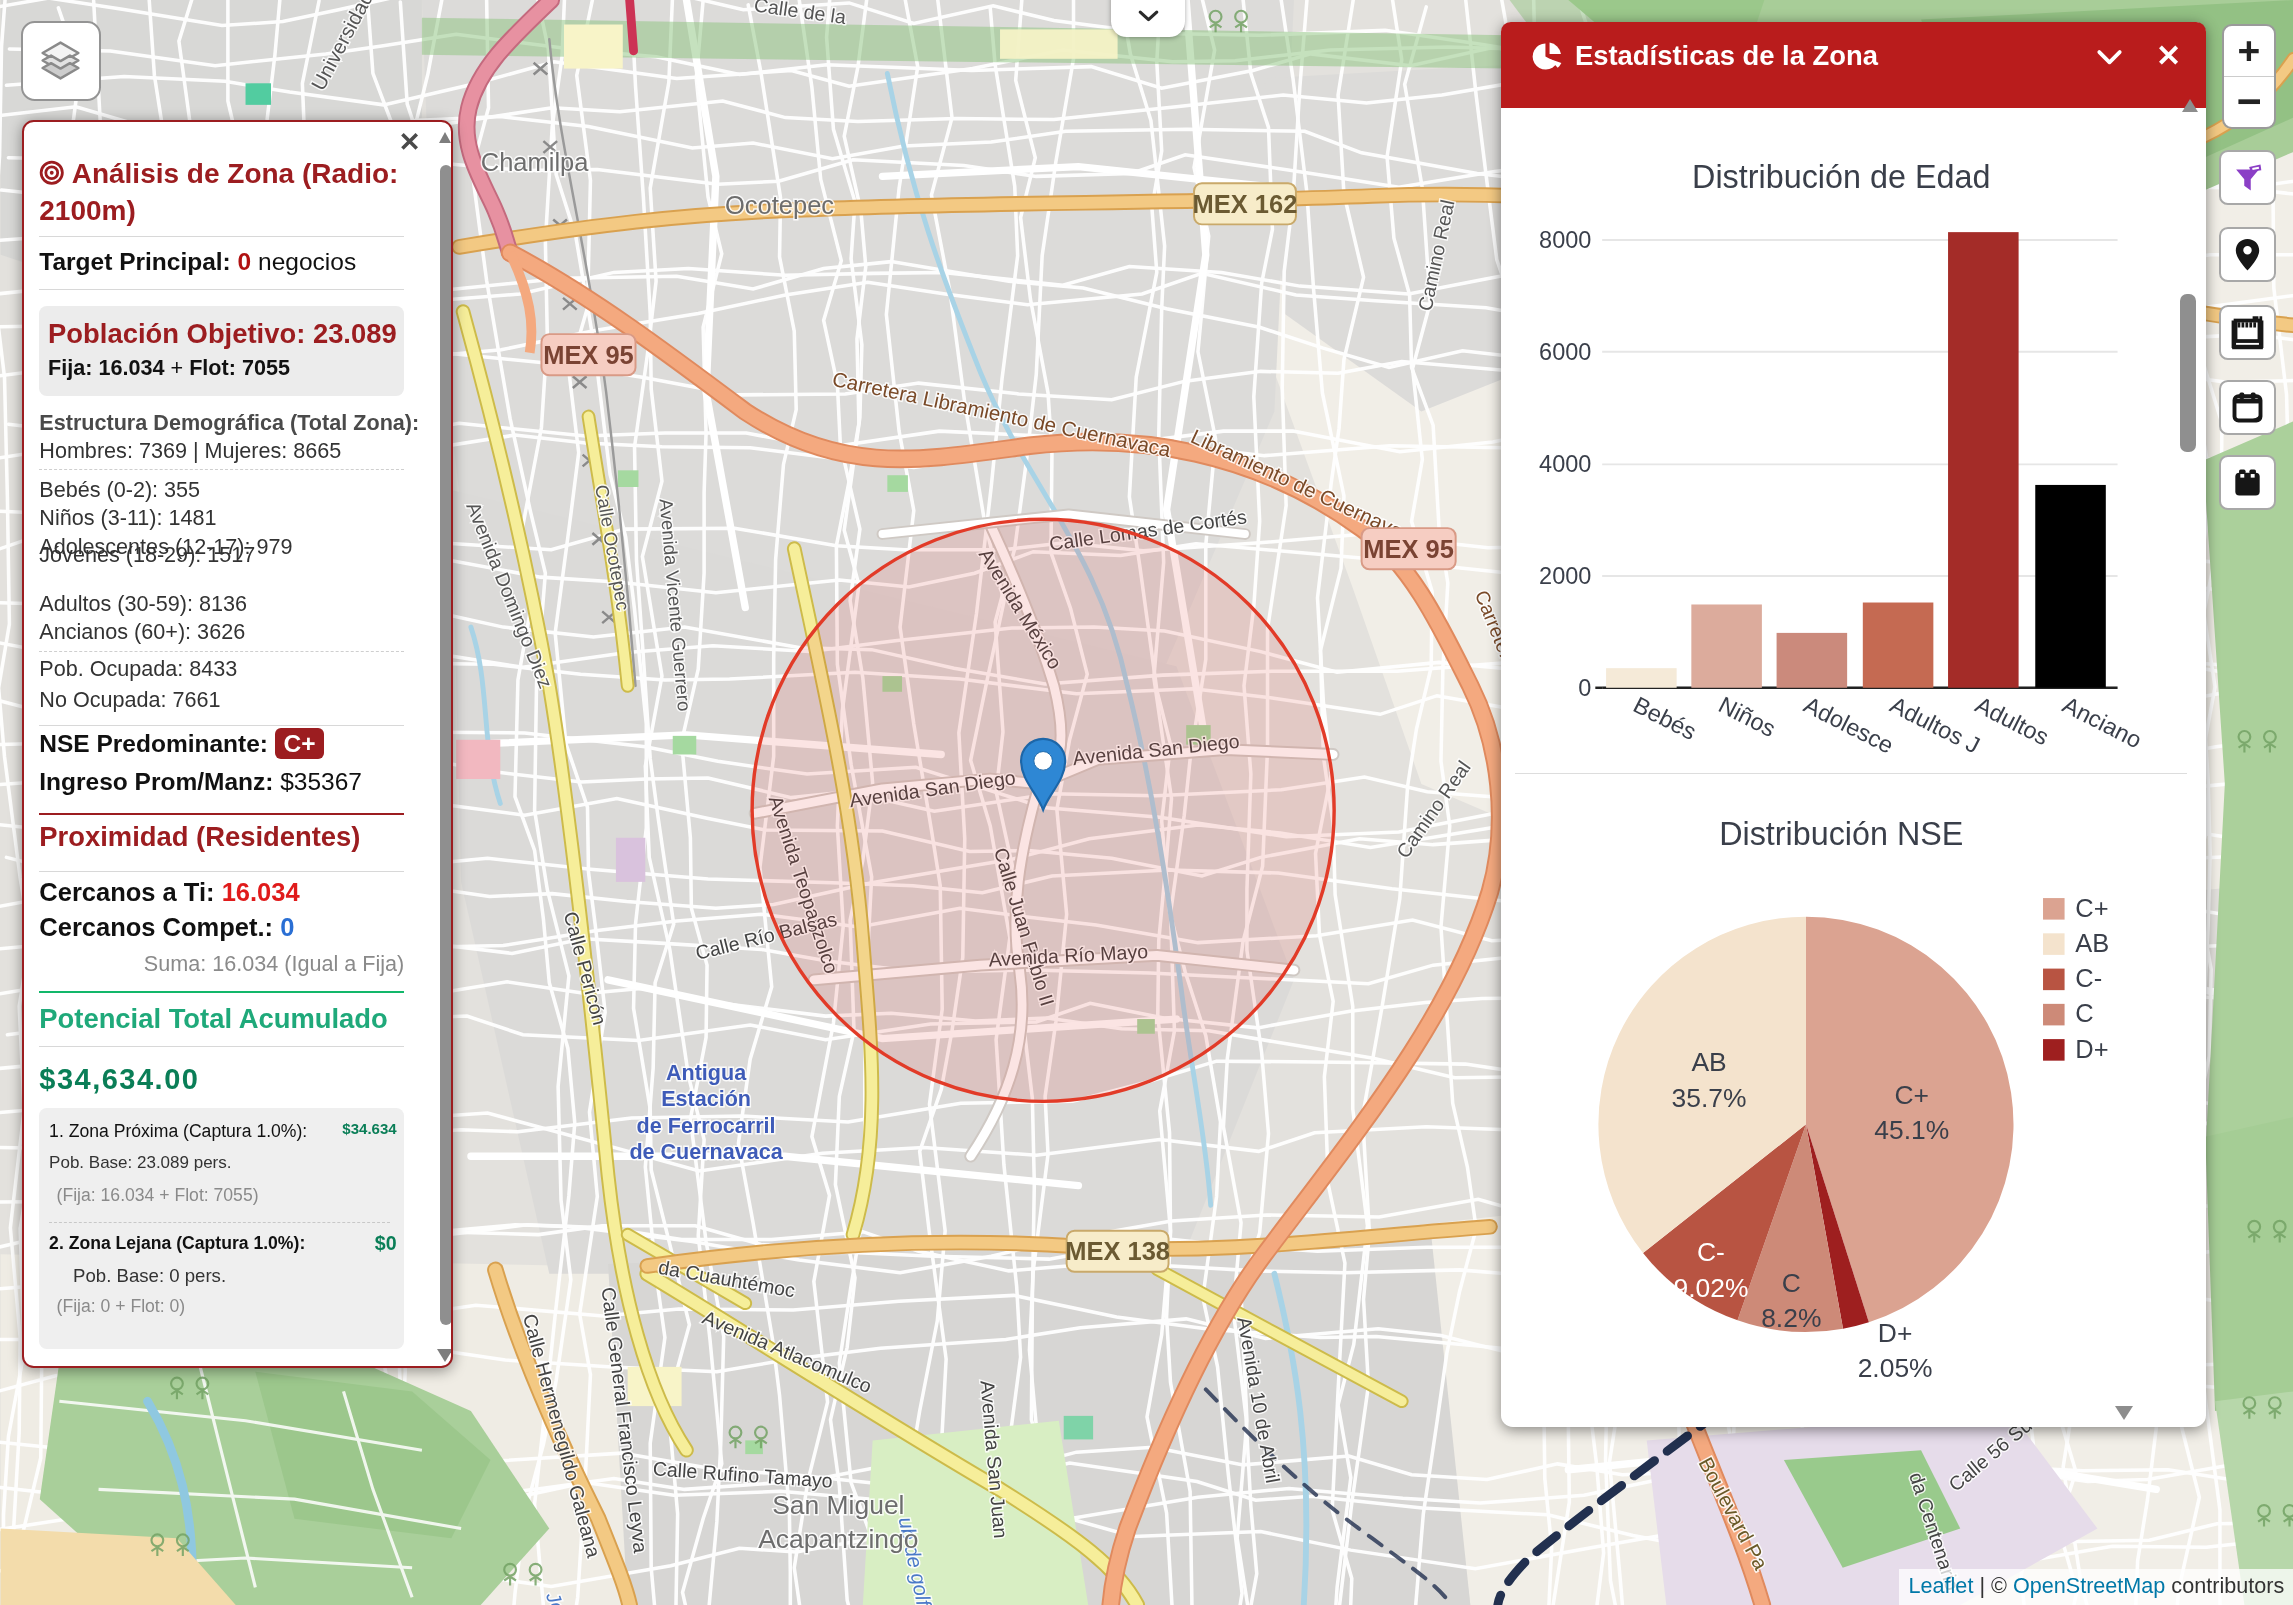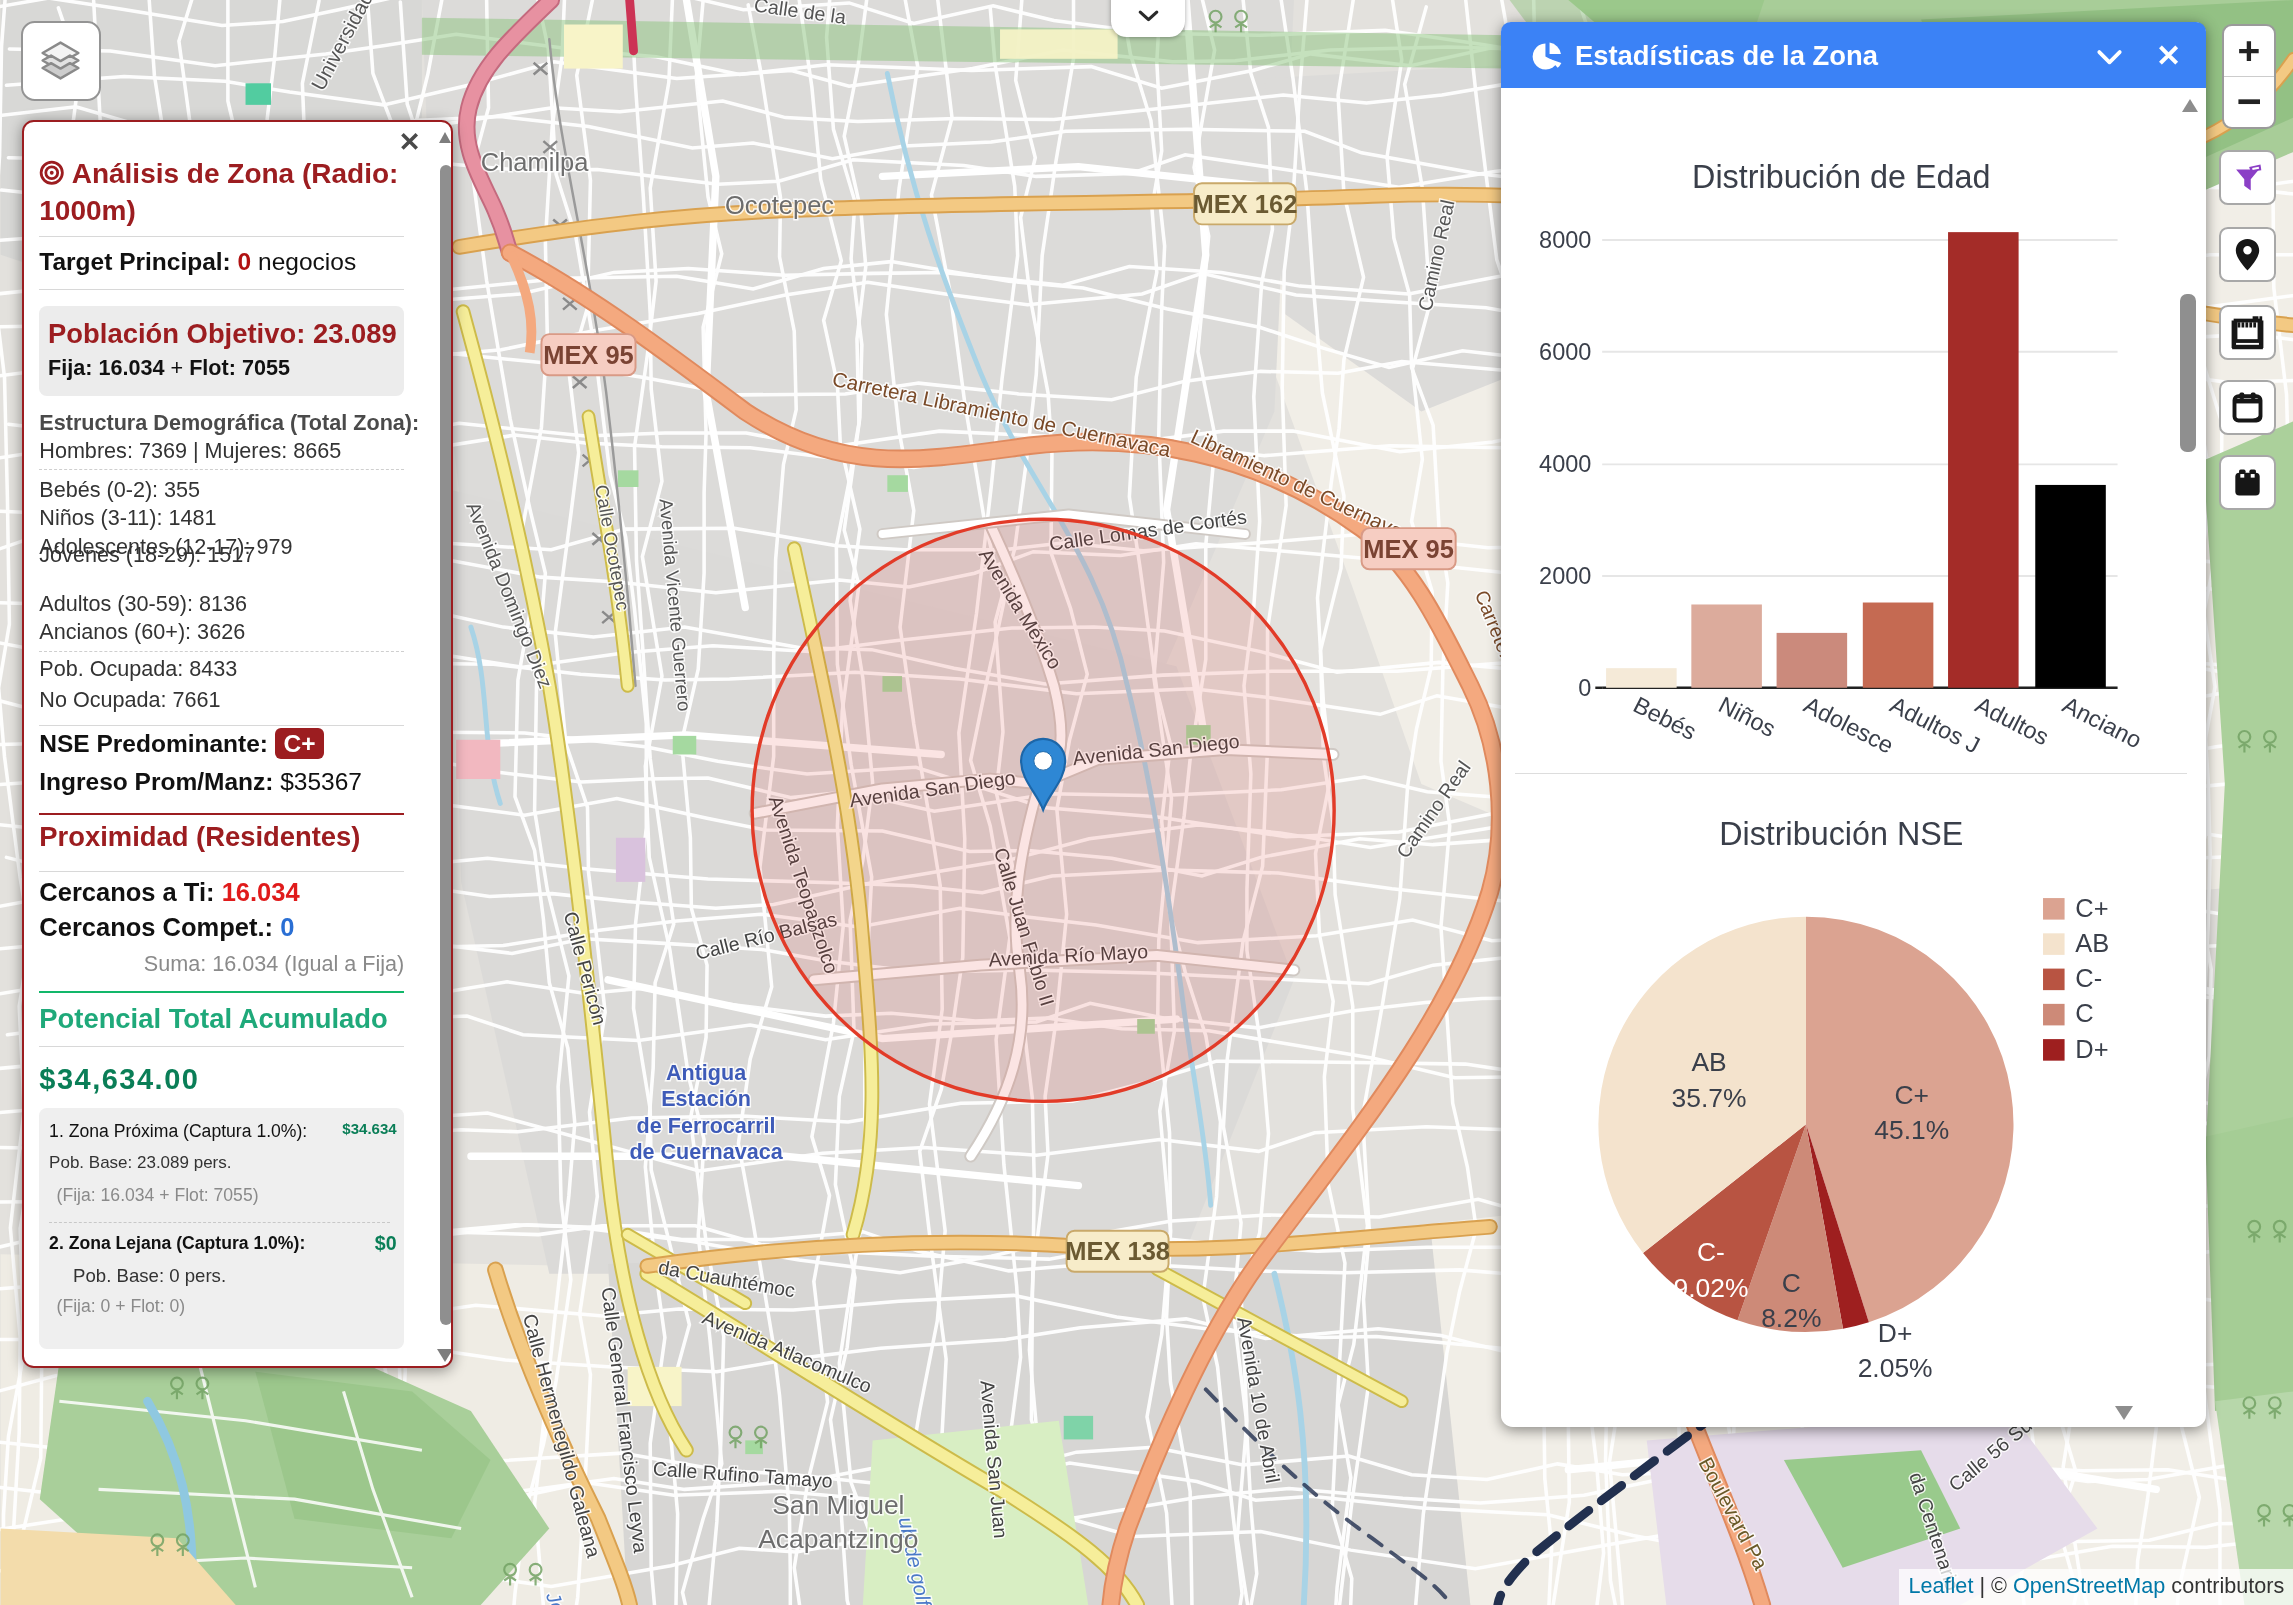--- a/index.html
+++ b/index.html
@@ -10,21 +10,21 @@
 
 #lpanel { position:absolute; left:21.6px; top:120px; width:431px; height:1248px; background:#fff;
   border:2px solid #9c1d20; border-radius:11.8px; box-shadow:0 2.9px 13.7px rgba(0,0,0,0.4); }
 #lpanel .inner { position:absolute; left:0; top:0; right:0; bottom:0; overflow:hidden; border-radius:9.8px; }
 .abs { position:absolute; }
 .hr { position:absolute; left:15.7px; width:365px; border-top:1px solid #d8d8d8; }
 .hrdash { position:absolute; left:15.7px; width:365px; border-top:1px dashed #cfcfcf; }
 
 #rpanel { position:absolute; left:1501px; top:21.6px; width:705px; height:1405px; background:#fff;
   border-radius:11.8px; box-shadow:0 2.9px 13.7px rgba(0,0,0,0.45); }
-#rhead { position:absolute; left:0; top:0; width:705px; height:66px; background:#3b82f6;
+#rhead { position:absolute; left:0; top:0; width:705px; height:86px; background:#b91c1c;
   border-radius:9.8px 9.8px 0 0; color:#fff; }
 .scrollthumb { position:absolute; background:#8f8f8f; border-radius:6.9px; }
 .tri { width:0; height:0; position:absolute; }
 </style></head>
 <body>
 <div id="stage">
 <svg id="map" viewBox="0 0 2340 1638" width="2294" height="1605">
       <rect width="2340" height="1638" fill="#e3e1dd"></rect>
 <polygon points="1280,120 2340,100 2340,900 1800,950 1450,800 1380,600 1300,380" fill="#f1eee7"></polygon>
 <polygon points="0,1280 980,1300 960,1638 0,1638" fill="#efece4"></polygon>
@@ -447,21 +447,21 @@
       <div class="inner">
         <div class="abs" style="left:375px;top:3.9px;font-size:26.5px;color:#4a4a4a;font-weight:bold;">✕</div>
 <div class="tri" style="left:415px;top:9.8px;border-left:6.9px solid transparent;border-right:6.9px solid transparent;border-bottom:11.8px solid #7e7e7e;"></div>
 <div class="scrollthumb" style="left:416px;top:43px;width:12.7px;height:1160px;"></div>
 <div class="tri" style="left:413px;top:1227px;border-left:8.8px solid transparent;border-right:8.8px solid transparent;border-top:13.7px solid #7e7e7e;"></div>
 <div class="abs" style="left:15.7px;top:36px;white-space:nowrap;font-size:28px;font-weight:bold;color:#9c1d20;"><svg width="25.5" height="25.5" viewBox="0 0 24 24" style="vertical-align:-2px;margin-right:6.9px;">
             <circle cx="12" cy="12" r="10" fill="none" stroke="#9c1d20" stroke-width="2.6"></circle>
             <circle cx="12" cy="12" r="5.6" fill="none" stroke="#9c1d20" stroke-width="2.6"></circle>
             <circle cx="12" cy="12" r="1.8" fill="#9c1d20"></circle>
           </svg>Análisis de Zona (Radio:</div>
-<div class="abs" style="left:15.7px;top:73px;white-space:nowrap;font-size:28px;font-weight:bold;color:#9c1d20;">1000m)</div>
+<div class="abs" style="left:15.7px;top:73px;white-space:nowrap;font-size:28px;font-weight:bold;color:#9c1d20;">2100m)</div>
 <div class="hr" style="top:114px;"></div>
 <div class="abs" style="left:15.7px;top:126px;font-size:24.5px;color:#111;"><b>Target Principal:</b> <b style="color:#b01212;">0</b> negocios</div>
 <div class="hr" style="top:167px;"></div>
 <div class="abs" style="left:15.7px;top:184px;width:365px;height:90px;background:#ececec;border-radius:7.8px;"></div>
 <div class="abs" style="left:24.5px;top:196px;font-size:27.4px;font-weight:bold;color:#9c1d20;">Población Objetivo: 23.089</div>
 <div class="abs" style="left:24.5px;top:233px;font-size:21.6px;color:#111;"><b>Fija: 16.034</b> + <b>Flot: 7055</b></div>
 <div class="abs" style="left:15.7px;top:288px;font-size:21.6px;font-weight:bold;color:#4a4a4a;">Estructura Demográfica (Total Zona):</div>
 <div class="abs" style="left:15.7px;top:316px;font-size:21.6px;color:#333;">Hombres: 7369 | Mujeres: 8665</div>
 <div class="hrdash" style="top:347px;"></div>
 <div class="abs" style="left:15.7px;top:355px;font-size:21.6px;color:#333;">Bebés (0-2): 355</div>

